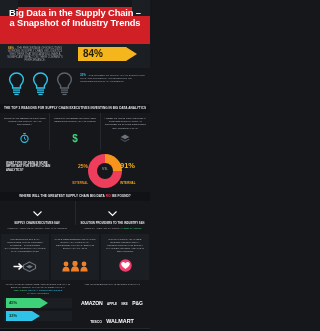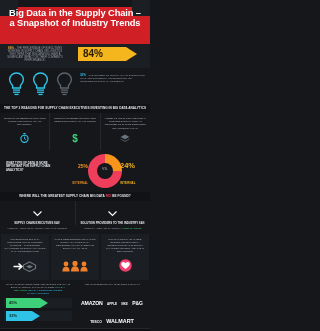--- a/index.html
+++ b/index.html
@@ -249,21 +249,21 @@
     <div class="pct-ext">
       <span class="n">25%</span>
       <span class="l">EXTERNAL</span>
     </div>
     <div class="donut-wrap">
       <div class="donut"></div>
       <div class="donut-hole"></div>
       <div class="vs">VS.</div>
     </div>
     <div class="pct-int">
-      <span class="n">24%</span>
+      <span class="n">91%</span>
       <span class="l">INTERNAL</span>
     </div>
   </div>
 
   <div class="bar-head">
     <span>WHERE WILL THE GREATEST SUPPLY CHAIN BIG DATA </span><span class="hl">ROI</span><span> BE FOUND?</span>
   </div>
 
   <div class="where">
     <div class="where-cols">

